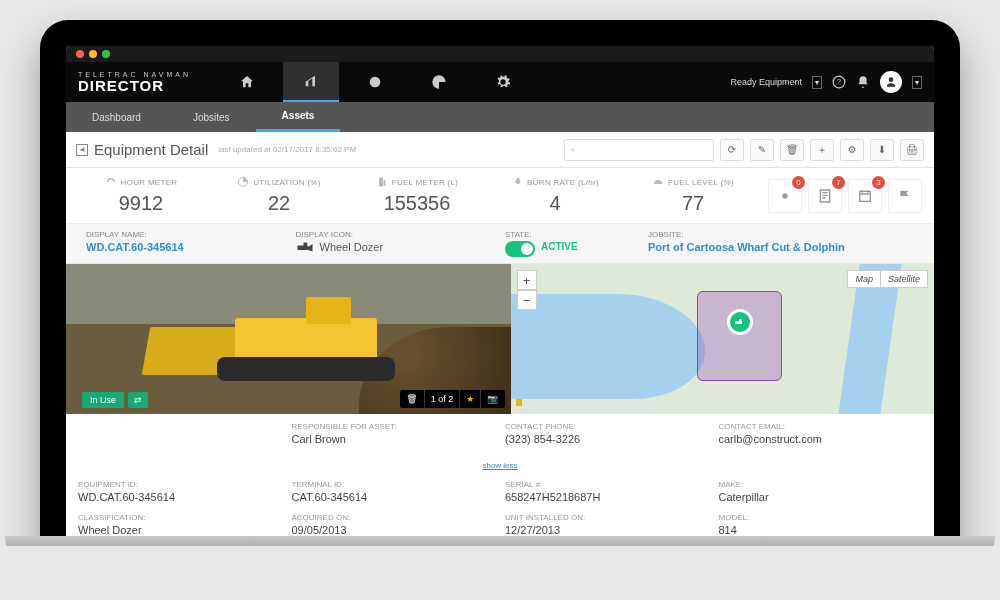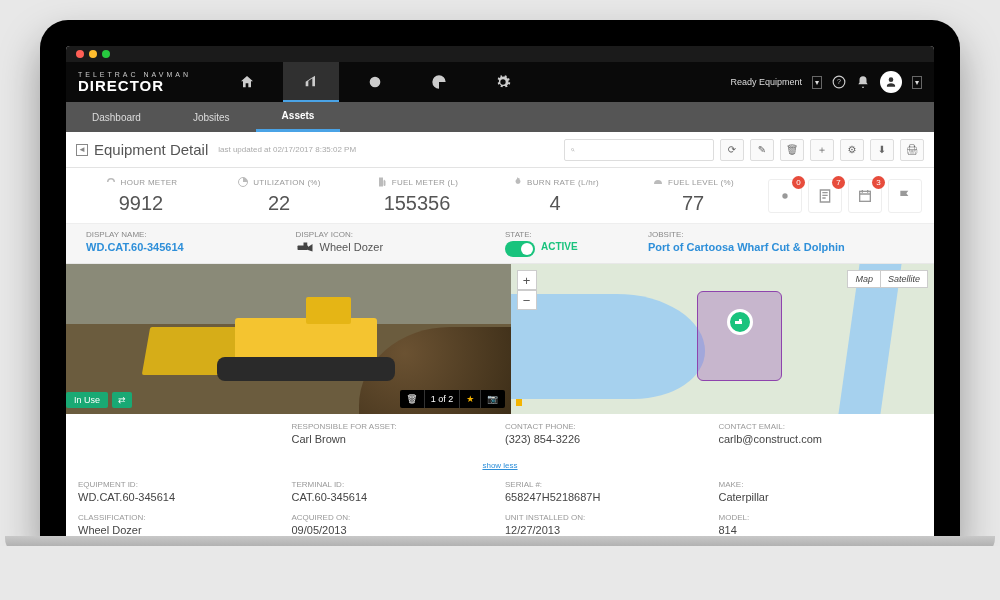--- a/index.html
+++ b/index.html
@@ -49,21 +49,21 @@
   .toggle { width:30px; height:16px; background:#19c37d; border-radius:10px; position:relative; }
   .toggle::after { content:""; position:absolute; right:2px; top:2px; width:12px; height:12px; background:#fff; border-radius:50%; }
   .active-text { color:#19c37d; font-weight:700; font-size:10px; }
   .media-row { display:flex; height:150px; }
   .photo { flex:1.05; position:relative; background:linear-gradient(#8a8a78 0 40%, #6b5c3e 40% 100%); overflow:hidden; }
   .dozer-body { position:absolute; left:38%; top:36%; width:32%; height:34%; background:#f4c430; border-radius:3px; }
   .dozer-cab { position:absolute; left:54%; top:22%; width:10%; height:18%; background:#e5b515; border-radius:2px;}
   .dozer-blade { position:absolute; left:18%; top:42%; width:22%; height:32%; background:#d6ad18; transform:skewX(-10deg); border-radius:2px;}
   .dozer-track { position:absolute; left:34%; top:62%; width:40%; height:16%; background:#2a2a2a; border-radius:8px;}
   .dirt { position:absolute; right:0; bottom:0; width:34%; height:58%; background:radial-gradient(circle at 30% 30%, #6b5232, #3d2e18); border-top-left-radius:60% 90%;}
-  .photo-badges { position:absolute; left:0; bottom:6px; display:flex; gap:4px; }
+  .photo-badges { position:absolute; left:16px; bottom:6px; display:flex; gap:4px; }
   .pbadge { background:#19a974; color:#fff; font-size:9px; padding:3px 8px; border-radius:2px; display:flex; align-items:center; gap:4px; }
   .photo-controls { position:absolute; right:6px; bottom:6px; display:flex; align-items:center; background:#000; color:#fff; font-size:9px; border-radius:2px; overflow:hidden; }
   .pc-item { padding:4px 6px; border-left:1px solid #333; display:flex; align-items:center; gap:3px;}
   .pc-item:first-child{border-left:none}
   .star{color:#f5b301}
   .map { flex:1; position:relative; background:#dfe9d9; overflow:hidden; }
   .water { position:absolute; left:0; top:20%; width:46%; height:70%; background:#a6d1ee; border-radius:0 50% 40% 0 / 0 60% 50% 0;}
   .river { position:absolute; right:10%; top:0; width:10%; height:100%; background:#a6d1ee; transform:skewX(-8deg);}
   .zone { position:absolute; left:44%; top:18%; width:20%; height:60%; background:rgba(155,89,182,.35); border:1.5px solid #8e44ad; border-radius:6px; }
   .pin { position:absolute; left:51%; top:30%; width:26px; height:26px; background:#19c37d; border:3px solid #fff; border-radius:50%; display:flex; align-items:center; justify-content:center; }

